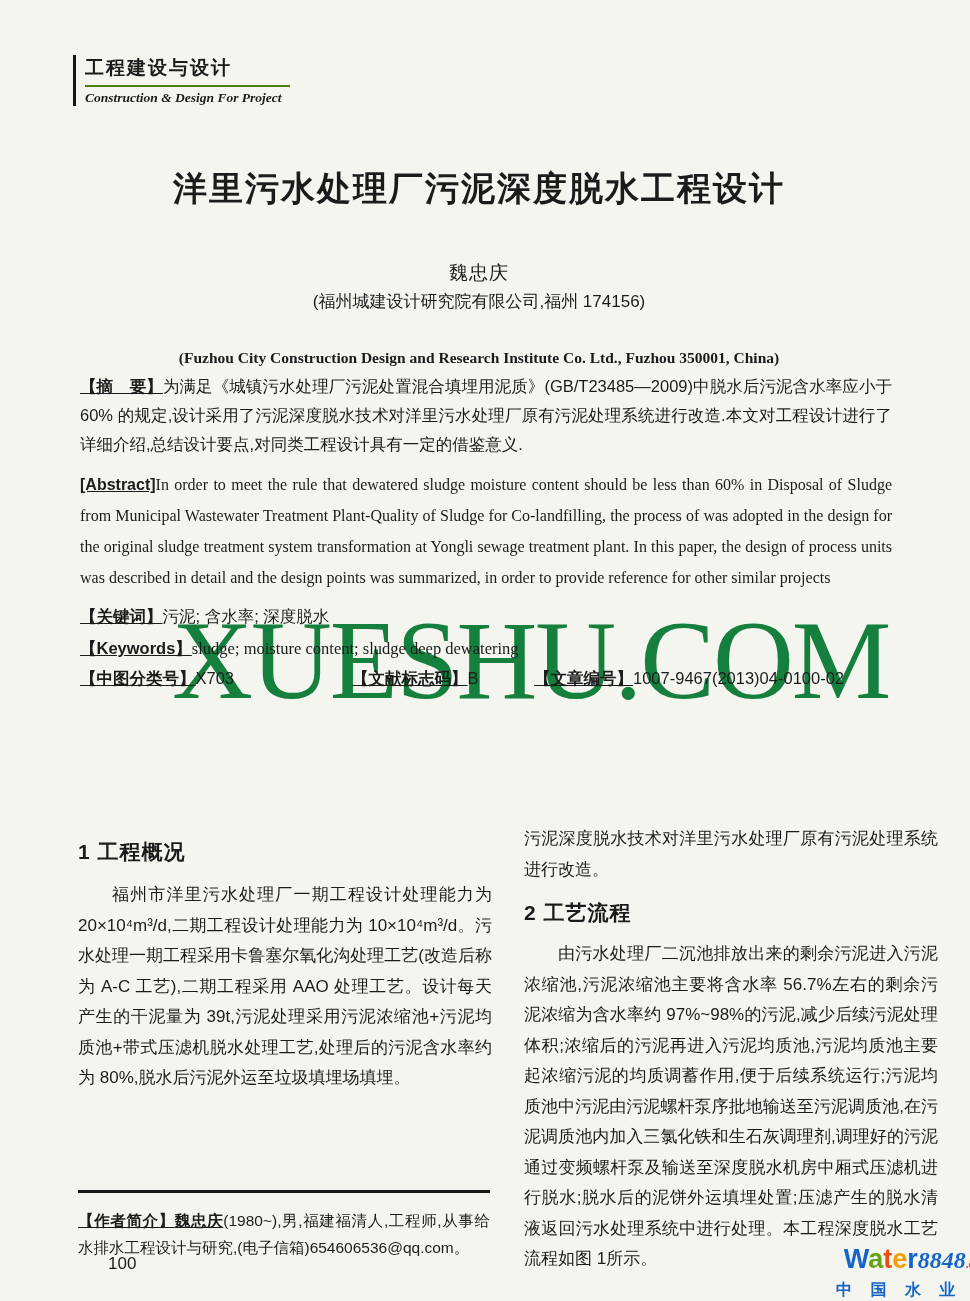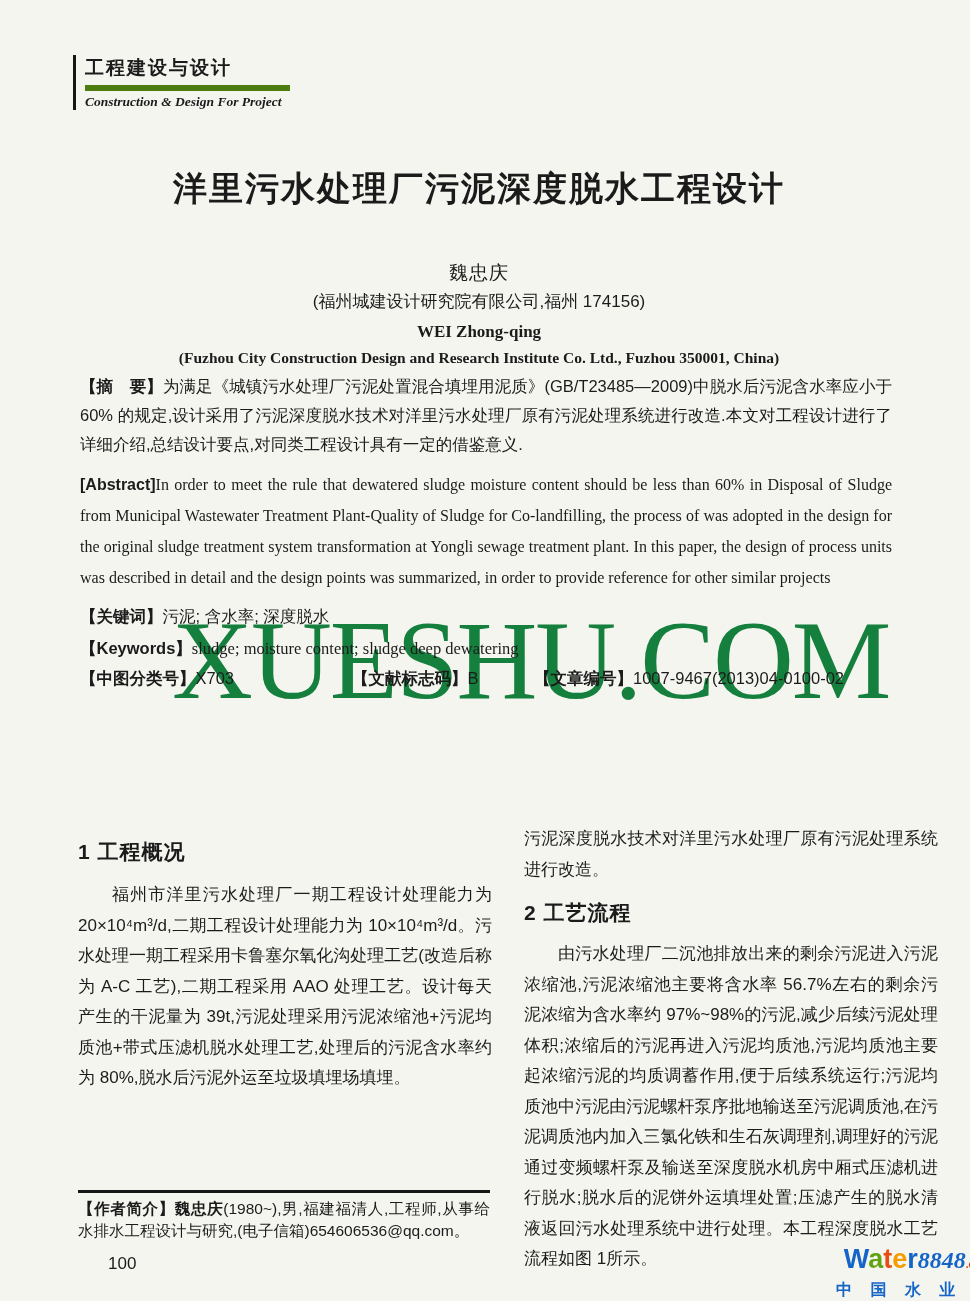--- a/index.html
+++ b/index.html
@@ -12,42 +12,42 @@
   .page {
     position:relative;
     width:970px; height:1301px;
     background:#f5f5f0;
     overflow:hidden;
   }
 
   
   .journal-header { position:absolute; left:73px; top:55px; display:flex; z-index:1; }
   .jh-bar { width:3px; background:#161616; margin-right:9px; }
-  .jh-cn { font-size:19px; font-weight:bold; letter-spacing:2px; padding:0 58px 4px 0; border-bottom:6px solid #4d7c0f; white-space:nowrap; }
+  .jh-cn { font-size:19px; font-weight:bold; letter-spacing:2px; padding:0 58px 4px 0; border-bottom:2px solid #4d7c0f; white-space:nowrap; }
   .jh-en { font-family:"Liberation Serif", serif; font-style:italic; font-weight:bold; font-size:13.5px; padding-top:3px; white-space:nowrap; }
 
   
   .abs-center { position:absolute; left:0; width:958px; text-align:center; z-index:1; }
   .title-cn { top:166px; font-size:34px; font-weight:bold; letter-spacing:2px; }
   .title-en { top:218px; font-family:"Liberation Serif", serif; font-size:22px; }
   .author-cn { top:260px; font-size:19px; letter-spacing:1px; }
   .affil-cn { top:290px; font-size:17px; }
   .author-en { top:322px; font-family:"Liberation Serif", serif; font-weight:bold; font-size:17px; }
   .affil-en { top:349px; font-family:"Liberation Serif", serif; font-weight:bold; font-size:15.5px; }
 
   
   .meta { position:absolute; left:80px; top:372px; width:812px; z-index:1; }
   .abs-cn { font-size:16.5px; line-height:29px; text-align:justify; margin-bottom:10px; }
   .abs-en { font-family:"Liberation Serif", serif; font-size:16px; line-height:31px; text-align:justify; margin-bottom:7px; }
   .kw-row { font-size:16.5px; line-height:32px; }
   .kw-en-text { font-family:"Liberation Serif", serif; }
   .class-row { display:flex; font-size:16.5px; margin-top:3px; }
   .class-item-1 { width:272px; }
   .class-item-2 { width:182px; }
-  .b { font-weight:bold; }
+  .b { font-weight:bold;text-decoration:underline; }
 
   
   .watermark {
     position:absolute; left:172px; top:596px; z-index:0;
     font-family:"Liberation Serif", serif;
     font-size:112px; letter-spacing:-2px;
     color:#15803d; white-space:nowrap;
   }
 
   
@@ -56,22 +56,22 @@
   .col-right { left:524px; top:824px; }
   .sec-head { font-size:21px; font-weight:bold; letter-spacing:1px; }
   .col-left .sec-head { margin-bottom:14px; }
   .col-right .sec-head { margin:14px 0 12px 0; }
   .body-p { font-size:17px; line-height:30.5px; text-align:justify; }
   .indent { text-indent:2em; }
 
   
   .footnote {
     position:absolute; left:78px; top:1190px; width:412px; z-index:1;
-    border-top:3px solid #161616; padding-top:5px;
-    font-size:15.5px; line-height:22px; text-align:justify;
+    border-top:3px solid #161616; padding-top:14px;
+    font-size:15.5px; line-height:27px; text-align:justify;
   }
 
   .page-num { position:absolute; left:108px; top:1254px; font-size:17px; z-index:1; }
 
   
   .w8-logo { position:absolute; left:836px; top:1246px; z-index:1; text-align:center; }
   .w8-line1 { white-space:nowrap; line-height:26px; }
   .w8-word span { font-size:27px; font-weight:bold; letter-spacing:0; }
   .w8-num { font-family:"Liberation Serif", serif; font-style:italic; font-weight:bold; font-size:24px; }
   .w8-com { font-size:10px; font-weight:bold; }
@@ -88,21 +88,20 @@
     <div class="jh-bar"></div>
     <div>
       <div class="jh-cn">工程建设与设计</div>
       <div class="jh-en">Construction &amp; Design For Project</div>
     </div>
   </div>
 
   <div class="abs-center title-cn">洋里污水处理厂污泥深度脱水工程设计</div>
   <div class="abs-center author-cn">魏忠庆</div>
   <div class="abs-center affil-cn">(福州城建设计研究院有限公司,福州 174156)</div>
-  <div class="abs-center author-en">WEI Zhong-qing</div>
   <div class="abs-center affil-en">(Fuzhou City Construction Design and Research Institute Co. Ltd., Fuzhou 350001, China)</div>
 
   <div class="meta">
     <p class="abs-cn"><span class="b">【摘　要】</span><span>为满足《城镇污水处理厂污泥处置混合填埋用泥质》(GB/T23485—2009)中脱水后污泥含水率应小于 60% 的规定,设计采用了污泥深度脱水技术对洋里污水处理厂原有污泥处理系统进行改造.本文对工程设计进行了详细介绍,总结设计要点,对同类工程设计具有一定的借鉴意义.</span></p>
     <p class="abs-en"><span class="b" style="font-family:'Liberation Sans',sans-serif;">[Abstract]</span><span>In order to meet the rule that dewatered sludge moisture content should be less than 60% in Disposal of Sludge from Municipal Wastewater Treatment Plant-Quality of Sludge for Co-landfilling, the process of was adopted in the design for the original sludge treatment system transformation at Yongli sewage treatment plant. In this paper, the design of process units was described in detail and the design points was summarized, in order to provide reference for other similar projects</span></p>
     <p class="kw-row"><span class="b">【关键词】</span><span>污泥; 含水率; 深度脱水</span></p>
     <p class="kw-row"><span class="b">【Keywords】</span><span class="kw-en-text">sludge; moisture content; sludge deep dewatering</span></p>
     <div class="class-row">
       <span class="class-item-1"><span class="b">【中图分类号】</span><span>X703</span></span>
       <span class="class-item-2"><span class="b">【文献标志码】</span><span>B</span></span>

